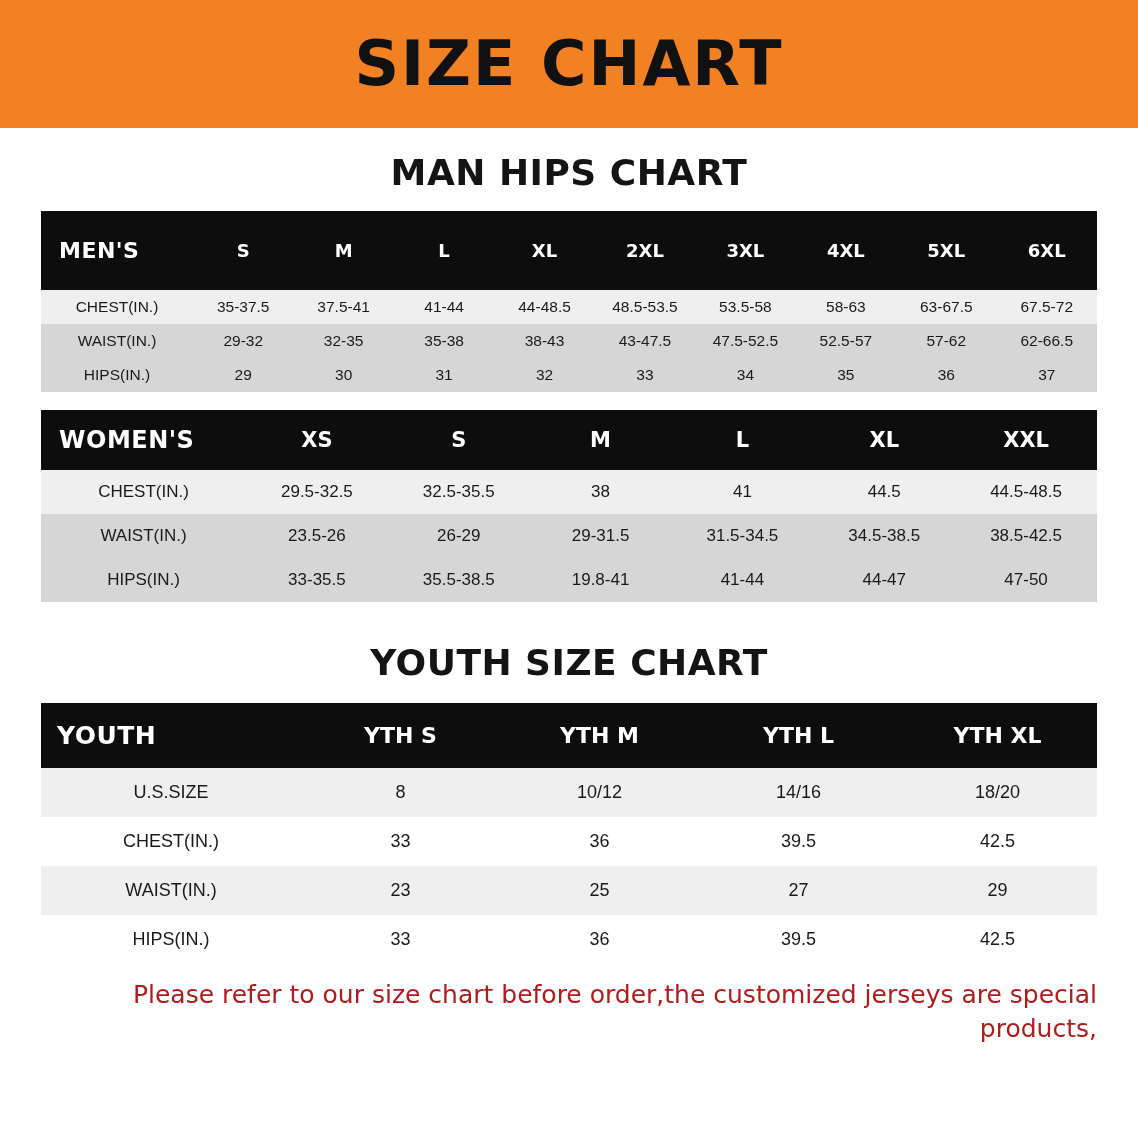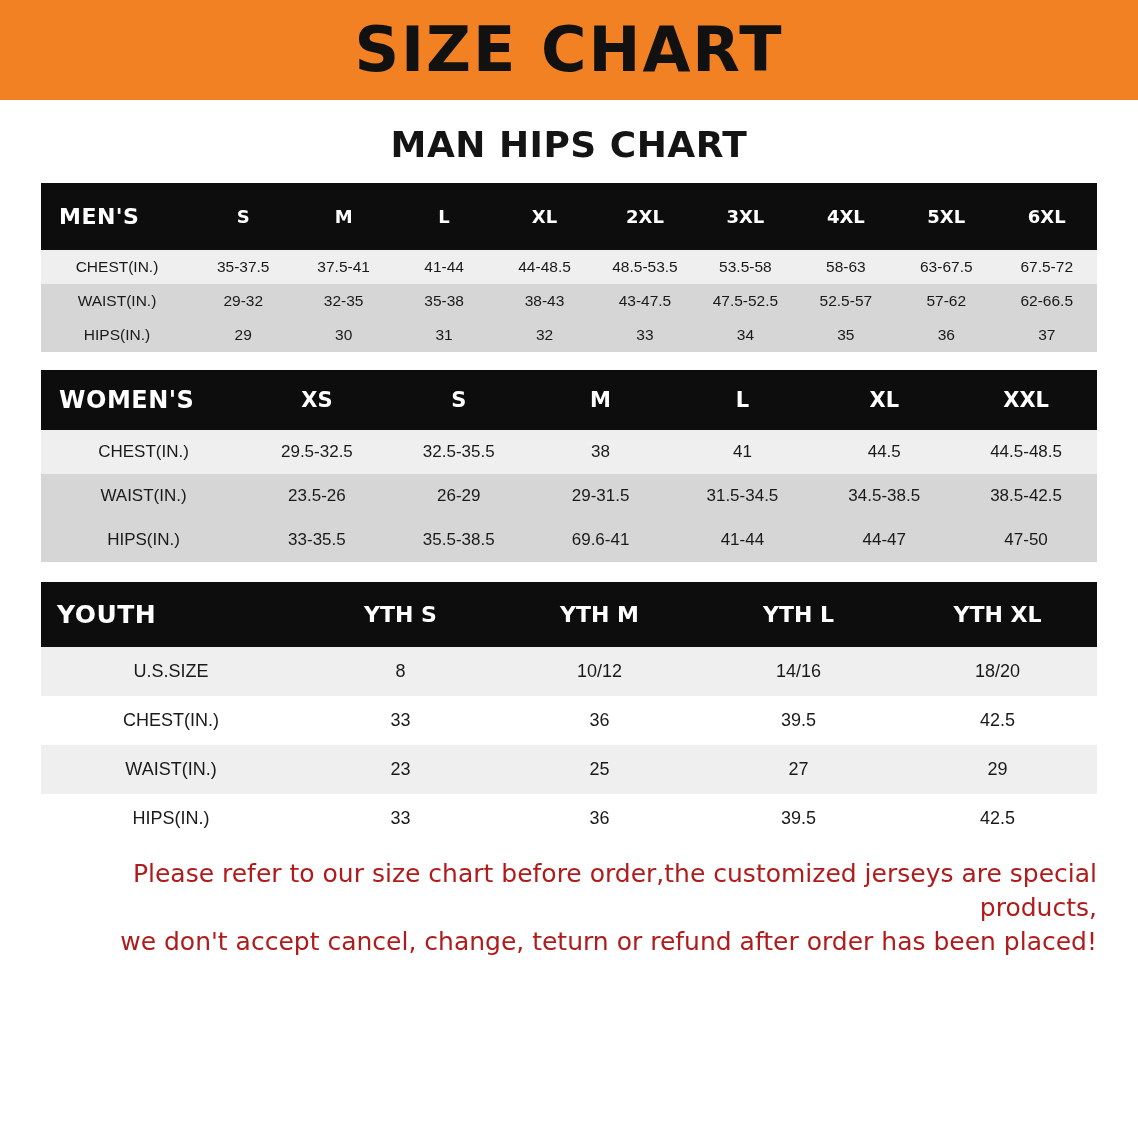--- a/index.html
+++ b/index.html
@@ -15,21 +15,21 @@
   }
   .page {
     position: relative;
     width: 1138px;
     height: 1132px;
     background: #ffffff;
   }
 
   
   .banner {
-    height: 100px;
+    height: 128px;
     background: #f28124;
     display: flex;
     align-items: center;
     justify-content: center;
   }
   .banner-title {
     font-family: "DejaVu Sans", sans-serif;
     font-weight: 700;
     font-size: 62px;
     letter-spacing: 2px;
@@ -77,21 +77,21 @@
     font-family: "Liberation Sans", sans-serif;
     white-space: nowrap;
   }
   tbody td.rowhead {
     text-align: center;
   }
   tbody tr.band-dark td { background: #d6d6d6; }
   tbody tr.band-light td { background: #efefef; }
 
   
-  .men thead th { font-size: 18px; padding: 21px 2px; }
+  .men thead th { font-size: 18px; padding: 27px 2px; }
   .men thead th.rowhead { font-size: 22px; padding-left: 18px; letter-spacing: 0.5px; }
   .men tbody td { font-size: 15.5px; padding: 8px 2px; }
   .men tbody td.rowhead { font-size: 15.5px; }
   .men col.c0 { width: 152px; }
   .men { margin-top: 18px; }
 
   
   .women thead th { font-size: 21px; padding: 16px 2px; }
   .women thead th.rowhead { font-size: 24px; padding-left: 18px; letter-spacing: 0.5px; }
   .women tbody td { font-size: 17px; padding: 12px 2px; }
@@ -235,29 +235,30 @@
           <td>26-29</td>
           <td>29-31.5</td>
           <td>31.5-34.5</td>
           <td>34.5-38.5</td>
           <td>38.5-42.5</td>
         </tr>
         <tr class="band-dark">
           <td class="rowhead">HIPS(IN.)</td>
           <td>33-35.5</td>
           <td>35.5-38.5</td>
-          <td>69.6-41</td>
+          <td>19.8-41</td>
           <td>41-44</td>
           <td>44-47</td>
           <td>47-50</td>
         </tr>
       </tbody>
     </table>
   </div>
 
+  <div class="section-title t-youth">YOUTH SIZE CHART</div>
   <div class="table-wrap youth">
     <table>
       <colgroup>
         <col class="c0">
           <col>
           <col>
           <col>
           <col>
       </colgroup>
       <thead>
@@ -297,16 +298,15 @@
           <td>36</td>
           <td>39.5</td>
           <td>42.5</td>
         </tr>
       </tbody>
     </table>
   </div>
 
   <div class="note">
     <span class="note-line">Please refer to our size chart before order,the customized jerseys are special products,</span>
-    <span class="note-line">we don't accept cancel, change, teturn or refund after order has been placed!</span>
   </div>
 
 </div>
 
 </body></html>

